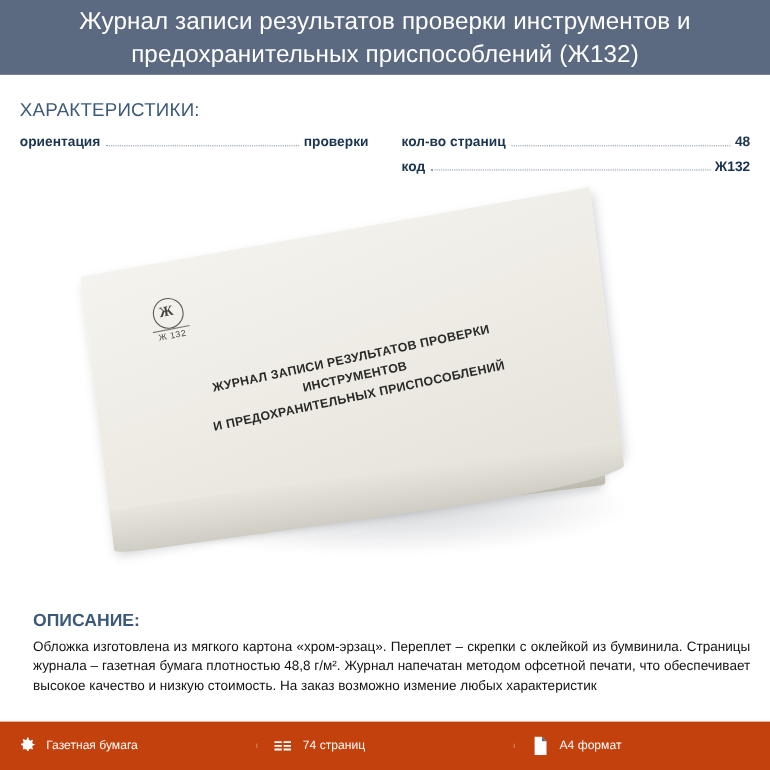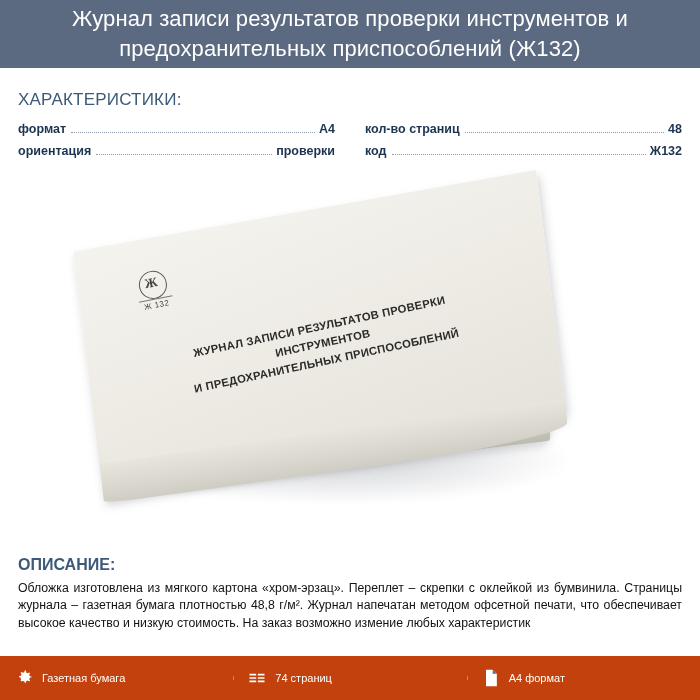--- a/index.html
+++ b/index.html
@@ -160,21 +160,21 @@
     border-top: 1px solid #7a7a72;
     padding-top: 1px;
     width: 34px;
     text-align: center;
   }
 
   
   .desc {
     padding: 0 18px;
     position: absolute;
-    left: 0; right: 0;
+    left: 12px; right: 0;
     top: 556px;
   }
   .desc-title {
     color: #3c5a78;
     font-size: 16px;
     font-weight: bold;
     margin-bottom: 6px;
   }
   .desc-body {
     font-size: 12.3px;
@@ -224,25 +224,20 @@
   <div class="header-title">
     <span>Журнал записи результатов проверки инструментов и</span><br>
     <span>предохранительных приспособлений (Ж132)</span>
   </div>
 </div>
 
 <div class="chars">
   <div class="chars-title">ХАРАКТЕРИСТИКИ:</div>
   <div class="chars-grid">
     <div class="chars-col">
-      <div class="char-row">
-        <span class="char-label">формат</span>
-        <span class="char-dots"></span>
-        <span class="char-value">А4</span>
-      </div>
       <div class="char-row">
         <span class="char-label">ориентация</span>
         <span class="char-dots"></span>
         <span class="char-value">проверки</span>
       </div>
     </div>
     <div class="chars-col">
       <div class="char-row">
         <span class="char-label">кол-во страниц</span>
         <span class="char-dots"></span>

